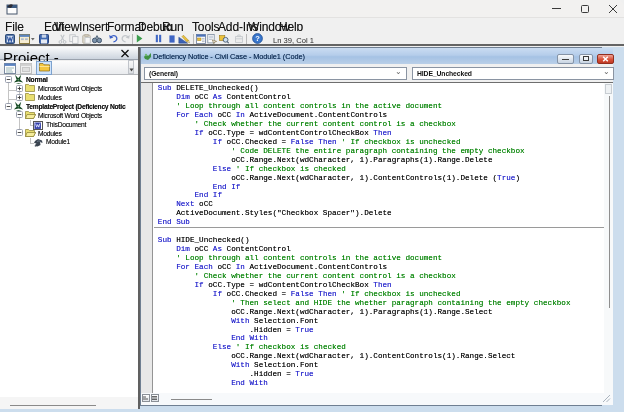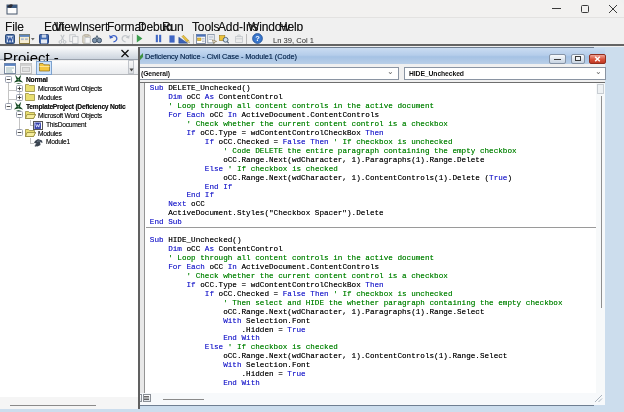--- a/index.html
+++ b/index.html
@@ -28,21 +28,21 @@
 
 #panel { left:0; top:47px; width:140px; height:362px; background:#f0f0f0; border-right:2px solid #606060; }
 #ptitle { left:0; top:0; width:138px; height:13px; background:linear-gradient(#fafbfc,#ccd4de); border-bottom:1px solid #9aa2ad; }
 #ptitle-text { left:3px; top:2.2px; font-size:15px; color:#000; }
 #ptbar { left:0; top:14px; width:138px; height:14px; background:linear-gradient(#fcfcfc,#e9ebee); border-bottom:1px solid #b5b8bc; }
 #ptree { left:0; top:28px; width:138px; height:322px; background:#fff; font-size:6.9px; color:#1a1a1a; }
 .trow { position:absolute; height:9px; white-space:nowrap; letter-spacing:-0.25px; font-size:6.7px; color:#111; text-shadow:0 0 0.4px rgba(17,17,17,0.55); }
 #pscroll { left:0; top:350px; width:138px; height:12px; background:#f5f5f5; }
 
 
-#child { left:132px; top:47px; width:462px; height:359px; background:#86efac; border:1px solid #6f7f92; }
+#child { left:140px; top:47px; width:462px; height:359px; background:#86efac; border:1px solid #6f7f92; }
 #ctitle { left:0; top:0; width:472px; height:16px; background:linear-gradient(#cadcf2 0%,#b5cdea 45%,#a5c2e4 55%,#b9cfe8 100%); }
 #ctitle-text { left:12px; top:4px; font-size:7.4px; color:#0d2b52; letter-spacing:-0.1px; text-shadow:0 0 0.4px rgba(13,43,82,0.6); }
 #comborow { left:0; top:16px; width:472px; height:19px; background:#f0f0f0; border-bottom:1px solid #6e6e6e; }
 .combo { position:absolute; top:19px; height:13px; background:#fff; border:1px solid #8a94a2; font-size:6.8px; font-weight:bold; color:#111; padding:2px 0 0 4px; letter-spacing:-0.1px; }
 .chev { position:absolute; top:19px; font-size:8px; color:#666; }
 #codebody { left:0; top:35px; width:472px; height:310px; background:#fff; }
 #marginbar { left:0; top:35px; width:12px; height:310px; background:#e8e8e8; border-right:1px solid #949494; }
 #vscroll { left:463px; top:35px; width:9px; height:310px; background:#f7f9fa; }
 #hscroll { left:0; top:345px; width:472px; height:12px; background:#f7f9fb; }
 pre#code { position:absolute; left:16.8px; top:36.2px; font-family:"Liberation Mono", monospace; font-size:7.65px; line-height:8.93px; color:#000; letter-spacing:0px; text-shadow:0 0 0.45px rgba(20,20,20,0.6); }

